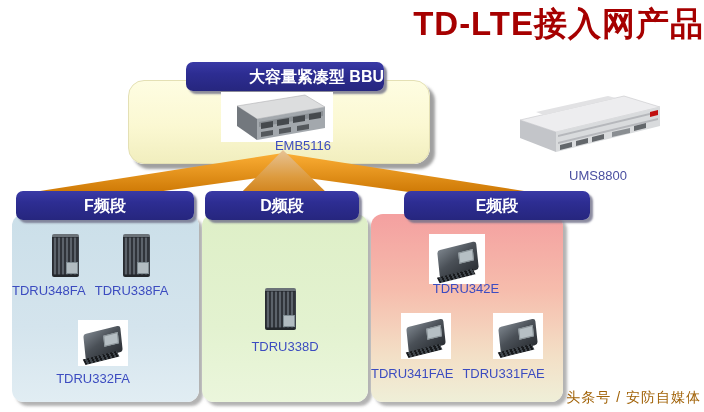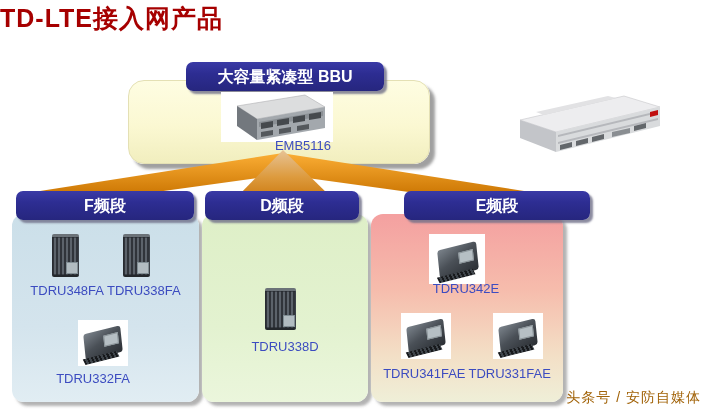--- a/index.html
+++ b/index.html
@@ -3,31 +3,31 @@
 <meta charset="utf-8">
 <style>
   * { margin:0; padding:0; box-sizing:border-box; }
   html,body { background:#ffffff; }
   body { font-family:"Liberation Sans", sans-serif; }
   .stage {
     position:relative; width:704px; height:412px; background:#ffffff;
     overflow:hidden;
   }
   .title {
-    position:absolute; top:2px; left:0; width:704px; text-align:left;
-    font-size:25px; font-weight:bold; color:#A60000; letter-spacing:1px;
+    position:absolute; top:2px; left:0; width:704px; text-align:right;
+    font-size:33px; font-weight:bold; color:#A60000; letter-spacing:1px;
   }
   
   .hdr {
     position:absolute; height:29px; line-height:29px; text-align:center;
     color:#ffffff; font-weight:bold; font-size:16px;
     background:linear-gradient(180deg,#3A3AA6 0%, #2D2D92 40%, #26267E 100%);
     border-radius:7px; box-shadow:3px 3px 2px rgba(110,110,135,0.8);
   }
-  .bbu-hdr { left:186px; top:62px;  width:198px; }
+  .bbu-hdr { left:186px; top:62px;  width:198px;text-align:right; }
   .omc-hdr { left:492px; top:62px;  width:194px; }
   .f-hdr   { left:16px;  top:191px; width:178px;text-align:center; }
   .d-hdr   { left:205px; top:191px; width:154px;text-align:center; }
   .e-hdr   { left:377px; top:191px; width:186px;margin-left:27px; }
 
   
   .bbu-panel {
     position:absolute; left:128px; top:80px; width:302px; height:84px;
     border-radius:16px;
     background:linear-gradient(180deg,#FEFDE2 0%, #FBF8D2 55%, #F1EEBE 100%);
@@ -84,21 +84,21 @@
     content:""; position:absolute; left:-2px; right:5px; bottom:-4px; height:6px;
     background:repeating-linear-gradient(90deg,#17191C 0px,#17191C 2px,#3F454B 2px,#3F454B 4px);
     transform:skewX(20deg);
   }
 
   
   .lbl {
     position:absolute; color:#3C4CC0; font-size:13px; text-align:center;
     white-space:nowrap;
   }
-  .lbl-row { display:flex; justify-content:center; gap:3px; }
+  .lbl-row { display:flex; justify-content:flex-start; gap:9px; }
   .emb   { left:248px; top:138px; width:110px; }
   .ums   { left:540px; top:168px; width:116px; color:#4A4FA0; }
   .f-r1  { left:12px;  top:283px; width:187px; }
   .f-r2  { left:8px;   top:371px; width:170px; }
   .d-r1  { left:202px; top:339px; width:166px; }
   .e-r1  { left:396px; top:281px; width:140px; }
   .e-r2  { left:371px; top:366px; width:192px; }
 
   .watermark {
     position:absolute; right:3px; top:389px; font-size:14px; color:#a16207;
@@ -158,20 +158,21 @@
       <polygon points="46,52 146,28 146,30 46,54" fill="#B6B8BC"></polygon>
       <polygon points="48,55 60,52 60,57 48,60" fill="#63676B"></polygon>
       <polygon points="64,51 76,48 76,53 64,56" fill="#63676B"></polygon>
       <polygon points="80,47 92,44 92,49 80,52" fill="#63676B"></polygon>
       <polygon points="100,42 118,38 118,43 100,47" fill="#8A8E92"></polygon>
       <polygon points="122,36 134,33 134,38 122,41" fill="#63676B"></polygon>
       <polygon points="138,22 146,20 146,25 138,27" fill="#C01010"></polygon>
       <polygon points="24,22 96,6 104,8 32,25" fill="#E2E2E4"></polygon>
     </svg>
   </div>
+  <div class="lbl ums">UMS8800</div>
 
   <div class="band-body f-body"></div>
   <div class="hdr f-hdr">F频段</div>
   <div class="rru rru-1"></div>
   <div class="rru rru-2"></div>
   <div class="lbl lbl-row f-r1">
     <span>TDRU348FA</span>
     <span>TDRU338FA</span>
   </div>
   <div class="patch p332">

